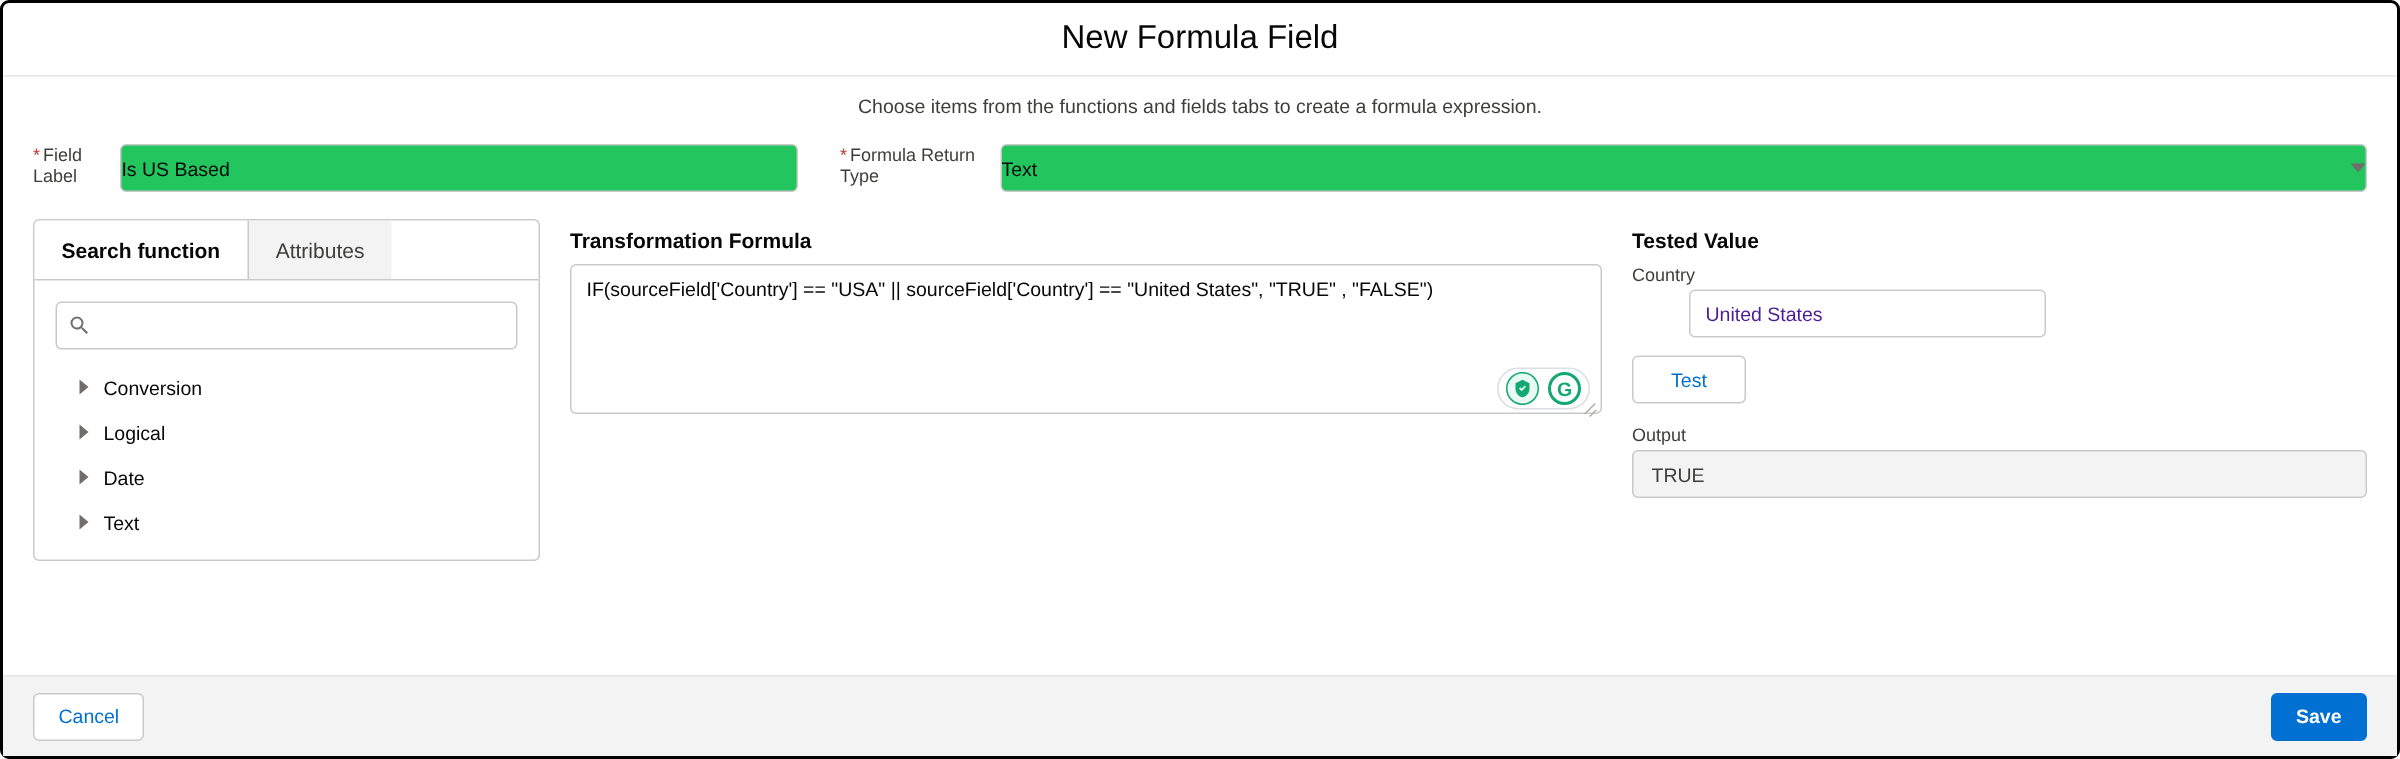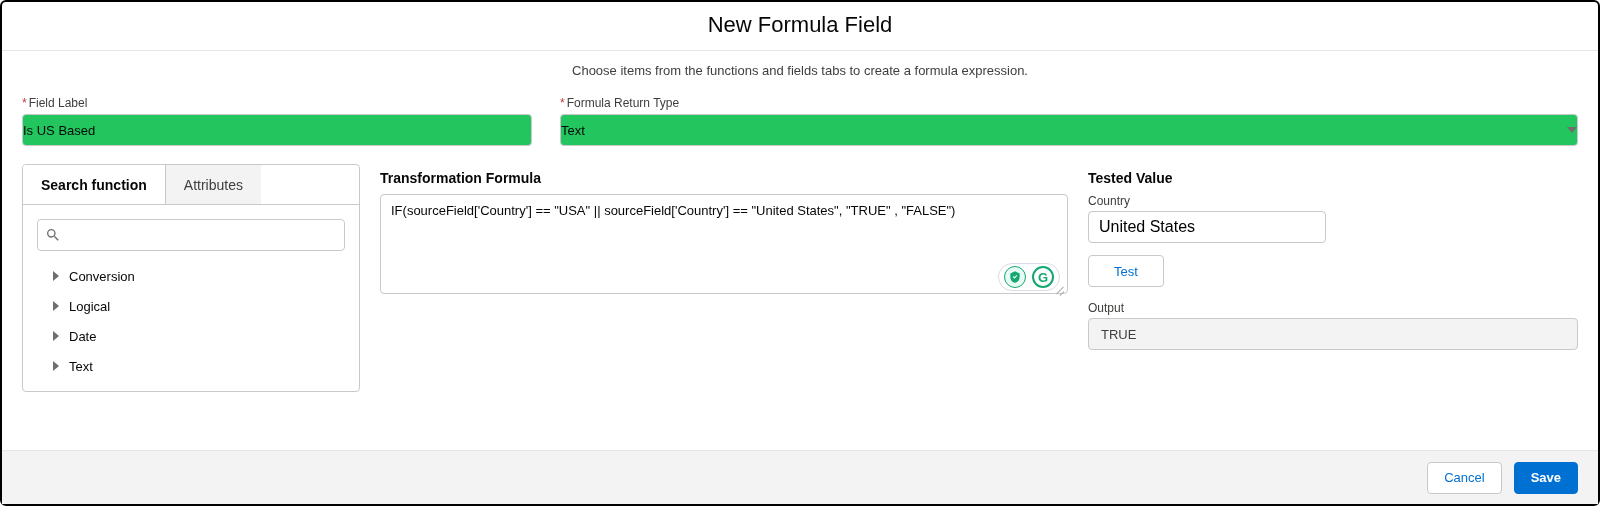--- a/index.html
+++ b/index.html
@@ -46,21 +46,21 @@
     font-size: 13px;
     margin-bottom: 18px;
   }
   .row-fields {
     display: flex;
     gap: 28px;
     margin-bottom: 18px;
   }
   .fld-col {
     display: flex;
-    flex-direction: column;
+    flex-direction: row;
   }
   .fld-col.small { flex: 0 0 510px; }
   .fld-col.small2 { flex: 0 0 500px; }
   .fld-col.grow { flex: 1 1 auto; }
   .fld-label {
     font-size: 12px;
     color: #3e3e3c;
     margin-bottom: 4px;
   }
   .req-star { color:#c23934; margin-right:2px; }
@@ -150,35 +150,35 @@
   .b-shield { background:#e8faf4; border:1px solid #13a86f; }
   .b-shield svg { width:14px; height:14px; fill:#13a86f;}
   .b-g {
     border:2px solid #13a86f; color:#13a86f; font-weight:700; font-size:13px;
     width:22px; height:22px; border-radius:50%; display:flex;align-items:center;justify-content:center;
   }
   .right-panel { flex:0 0 490px; display:flex; flex-direction:column; }
   .tested-label { font-size:12px; color:#3e3e3c; margin-bottom:3px;}
   .tested-input {
     width:238px; height:32px; border:1px solid #c9c9c9; border-radius:4px;
-    padding:0 10px; font-size:16px; color:#000000; background:#fff; margin-bottom:12px;
+    padding:0 10px; font-size:13px; color:#4c1d95; background:#fff; margin-bottom:12px;margin-left:38px;
   }
   .test-btn {
     height:32px; width:76px; border:1px solid #c9c9c9; border-radius:4px;
     background:#fff; color:#0070d2; font-size:13px; cursor:pointer;
     display:flex;align-items:center;justify-content:center; margin-bottom:14px;
   }
   .output-box {
     width:100%; height:32px; border:1px solid #c9c9c9; border-radius:4px;
     background:#f3f3f3; color:#3e3e3c; display:flex; align-items:center; padding:0 12px;
     font-size:13px;
   }
   .modal-footer {
     height:54px; background:#f3f3f3; border-top:1px solid #e5e5e5;
-    display:flex; justify-content:flex-end; align-items:center; gap:12px;
+    display:flex; justify-content:space-between; align-items:center; gap:12px;
     padding:0 20px;
   }
   .btn {
     height:32px; padding:0 16px; border-radius:4px; font-size:13px; cursor:pointer;
     display:flex; align-items:center; justify-content:center;
   }
   .btn-cancel { background:#fff; border:1px solid #c9c9c9; color:#0070d2; }
   .btn-save { background:#0070d2; border:1px solid #0070d2; color:#fff; font-weight:600; }
   .resize-handle {
     position:absolute; right:3px; bottom:3px; width:10px; height:10px; pointer-events:none;

